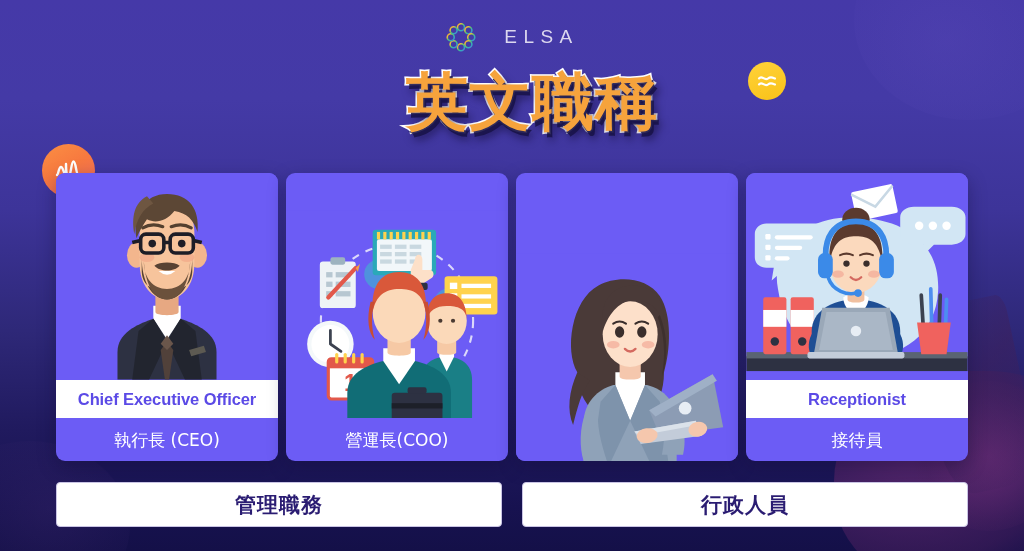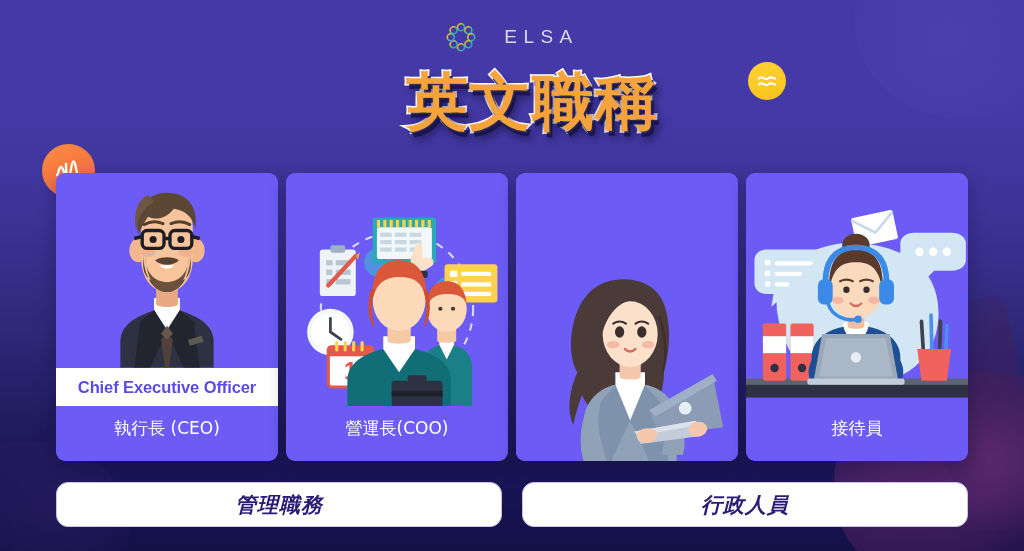--- a/index.html
+++ b/index.html
@@ -119,41 +119,40 @@
     font-size: 16.5px; font-weight: bold;
     text-align: center;
     padding: 11px 4px 11px;
     line-height: 1;
     letter-spacing: -0.1px;
   }
   .card-zh {
     color: #ffffff;
     font-size: 17px;
     text-align: center;
-    padding: 14px 4px 24px;
+    padding: 14px 4px 12px;
     line-height: 1;
     font-family: "DejaVu Sans", "Liberation Sans", sans-serif;
   }
 
   
   #bars {
     position: absolute; left: 56px; top: 482px;
     width: 912px; height: 45px;
     display: flex; gap: 20px;
   }
   .bar {
     background: #ffffff;
     border: 1px solid #c9c4e4;
-    border-radius: 12px;
+    border-radius: 4px;
     display: flex; align-items: center; justify-content: center;
     color: #2a1c72;
     font-size: 21px; font-weight: bold;
     letter-spacing: 1px;
     font-family: "DejaVu Sans", "Liberation Sans", sans-serif;
-    font-style: italic;
   }
   #bar-0 { flex: 0 0 446px; }
   #bar-1 { flex: 1 1 auto; }
 </style>
 </head>
 <body>
 
 <div id="stage">
 
   <div class="bg-blob" id="blob-top-right"></div>
@@ -483,20 +482,21 @@
 
           <path d="M64 150 C58 158 58 168 62 174 L82 174 C78 166 76 158 78 150 Z" fill="#1e4e94"></path>
           <path d="M144 150 C150 158 150 168 146 174 L126 174 C130 166 132 158 130 150 Z" fill="#1e4e94"></path>
 
           <path d="M72 128 L136 128 L144 172 L64 172 Z" fill="#9aa8b8"></path>
           <path d="M76 132 L132 132 L139 168 L69 168 Z" fill="#aab7c6"></path>
           <circle cx="104" cy="150" r="5" fill="#e7edf4"></circle>
           <rect x="58" y="170" width="92" height="6" rx="2" fill="#c3ccd9"></rect>
         </svg>
       </div>
+      <div class="card-en">Receptionist</div>
       <div class="card-zh">接待員</div>
     </div>
 
   </div>
 
   <div id="bars">
     <div class="bar" id="bar-0">管理職務</div>
     <div class="bar" id="bar-1">行政人員</div>
   </div>
 

